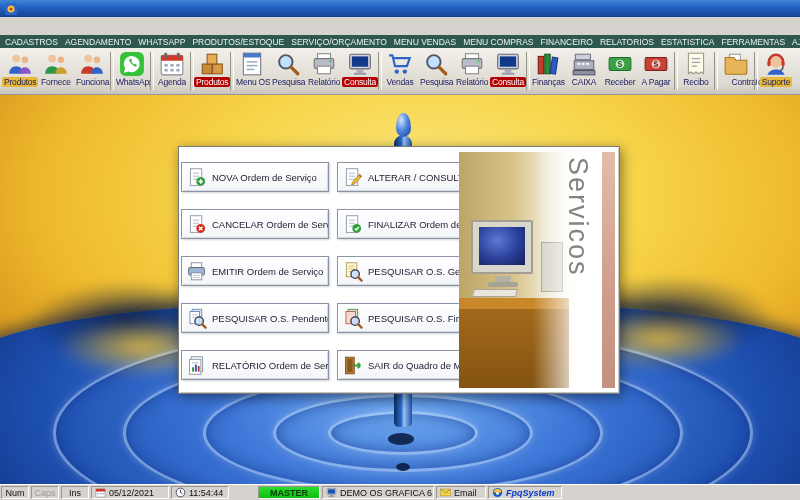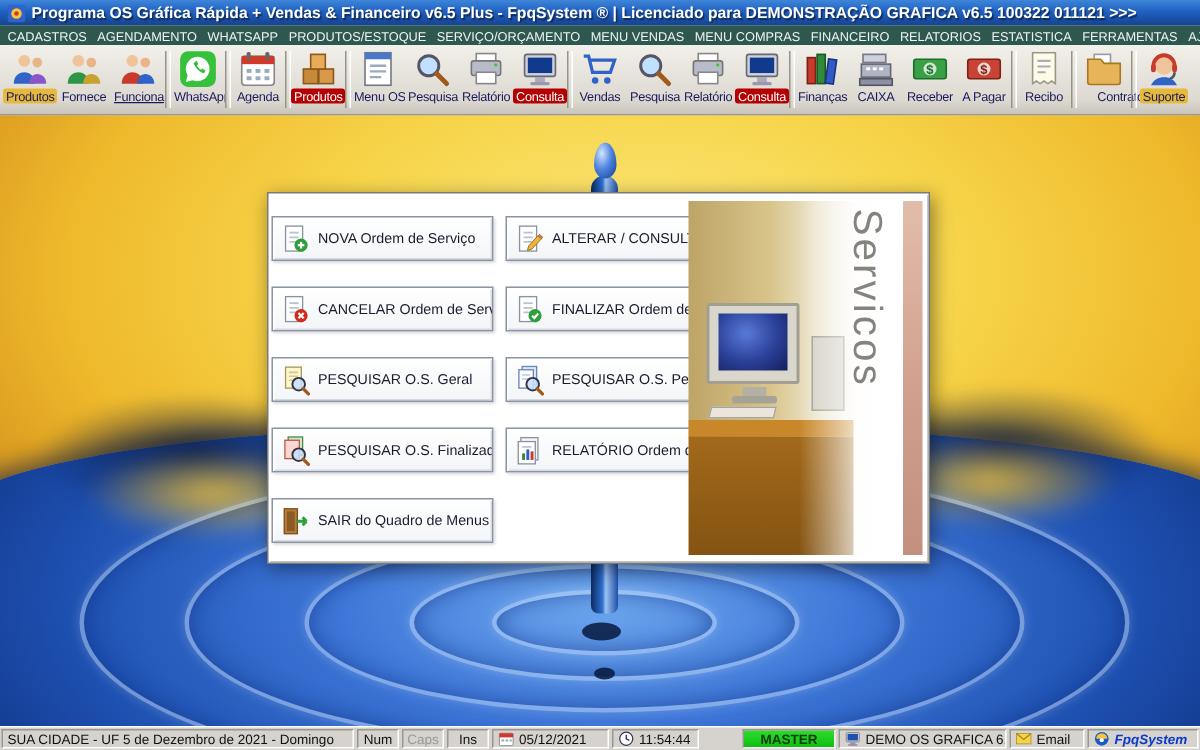--- a/index.html
+++ b/index.html
@@ -9,21 +9,21 @@
 
   
   .titlebar { height:17px; display:flex; align-items:center; gap:4px; padding:0 5px;
     background:linear-gradient(180deg,#3e86d8 0%, #2060c2 45%, #16438f 100%); flex:0 0 auto; }
   .title-icon { width:12px; height:12px; flex:0 0 auto; }
   .title-icon svg { width:12px; height:12px; display:block; }
   .title-text { color:#fff; font-size:10.5px; font-weight:bold; white-space:nowrap; overflow:hidden;
     text-shadow:1px 1px 1px rgba(0,0,0,.55); }
 
   
-  .menubar { height:13px; background:#2e574f; display:flex; align-items:center; padding:0 5px; flex:0 0 auto; }
+  .menubar { height:13px; background:#2e574f; display:flex; align-items:center; padding:0 5px; flex:0 0 auto;margin-top:18px; }
   .menu-items { display:flex; gap:7px; }
   .menu-item { color:#eef4f2; font-size:8.5px; white-space:nowrap; cursor:default; }
 
   
   .toolbar { height:47px; background:linear-gradient(180deg,#f2f0ea 0%, #ddd9d1 80%, #c9c5bc 100%);
     border-bottom:1px solid #9a978e; display:flex; align-items:stretch; padding:1px 2px; flex:0 0 auto; }
   .tool-btn { width:36px; display:flex; flex-direction:column; align-items:center; justify-content:flex-start;
     padding-top:2px; cursor:pointer; }
   .tool-icon { width:26px; height:26px; }
   .tool-icon svg { width:26px; height:26px; display:block; }
@@ -117,21 +117,20 @@
 <div class="window">
 
   <div class="titlebar">
     <span class="title-icon">
         <svg viewBox="0 0 24 24" xmlns="http://www.w3.org/2000/svg">
           <rect width="24" height="24" rx="4" fill="#2f63c8"></rect>
           <circle cx="12" cy="12" r="7" fill="#f5c63a"></circle>
           <circle cx="12" cy="12" r="3" fill="#c83a2a"></circle>
         </svg>
       </span>
-    <span class="title-text">Programa OS Gráfica Rápida + Vendas &amp; Financeiro v6.5 Plus - FpqSystem ® | Licenciado para  DEMONSTRAÇÃO GRAFICA v6.5 100322 011121 &gt;&gt;&gt;</span>
   </div>
 
   <div class="menubar">
     <div class="menu-items" id="menu-items">
         <span class="menu-item">CADASTROS</span>
         <span class="menu-item">AGENDAMENTO</span>
         <span class="menu-item">WHATSAPP</span>
         <span class="menu-item">PRODUTOS/ESTOQUE</span>
         <span class="menu-item">SERVIÇO/ORÇAMENTO</span>
         <span class="menu-item">MENU VENDAS</span>
@@ -170,21 +169,21 @@
       </div>
       <div class="tool-btn">
         <div class="tool-icon">
           <svg viewBox="0 0 24 24" xmlns="http://www.w3.org/2000/svg">
             <circle cx="8.5" cy="7" r="3.6" fill="#f0c49a"></circle>
             <path d="M2 21c0-4.5 3-7 6.5-7s6.5 2.5 6.5 7z" fill="#c83a2a"></path>
             <circle cx="16.5" cy="8" r="3" fill="#e8b488"></circle>
             <path d="M11.5 21c0-3.8 2.2-6 5-6s5.5 2.2 5.5 6z" fill="#2f63c8"></path>
           </svg>
         </div>
-        <span class="tool-label" style="color: rgb(26, 26, 94); text-decoration: underline;">Funciona</span>
+        <span class="tool-label" style="color: rgb(26, 26, 94);">Funciona</span>
       </div>
       <div class="tb-sep"></div>
       <div class="tool-btn">
         <div class="tool-icon">
           <svg viewBox="0 0 24 24" xmlns="http://www.w3.org/2000/svg">
             <rect x="1" y="1" width="22" height="22" rx="5" fill="#35c23a"></rect>
             <path d="M12 4.5a7.5 7.5 0 0 0-6.4 11.4L4.5 20l4.2-1.1A7.5 7.5 0 1 0 12 4.5z" fill="#fff"></path>
             <path d="M9.2 8.4c2.1 4 3.4 5.1 6.5 6.3l.9-1.8-2-1.2-1 .7c-1-.7-1.7-1.5-2.2-2.6l.8-.9-1.1-2z" fill="#35c23a"></path>
           </svg>
         </div>
@@ -470,20 +469,32 @@
                 </g>
                 <circle cx="16.8" cy="16.5" r="5" fill="#2ea03a"></circle>
                 <path d="M14.6 16.6l1.6 1.7 3-3.4" stroke="#fff" stroke-width="1.7" fill="none"></path>
               </svg>
             </span>
             <span>FINALIZAR Ordem de Serviço</span>
           </button>
           <button class="dlg-btn">
             <span class="dlg-icon">
               <svg viewBox="0 0 24 24" xmlns="http://www.w3.org/2000/svg">
+                <rect x="6" y="2" width="12" height="6" fill="#fff" stroke="#889"></rect>
+                <rect x="3" y="7.5" width="18" height="8.5" rx="1.2" fill="#9fb6d8" stroke="#567"></rect>
+                <rect x="6" y="13.5" width="12" height="8" fill="#fff" stroke="#889"></rect>
+                <line x1="8" y1="16.5" x2="16" y2="16.5" stroke="#b8c2d0"></line>
+                <line x1="8" y1="19" x2="16" y2="19" stroke="#b8c2d0"></line>
+              </svg>
+            </span>
+            <span>EMITIR Ordem de Serviço</span>
+          </button>
+          <button class="dlg-btn">
+            <span class="dlg-icon">
+              <svg viewBox="0 0 24 24" xmlns="http://www.w3.org/2000/svg">
                 <rect x="5" y="2" width="12" height="16" fill="#fdf6cf" stroke="#a8985a"></rect>
                 <g stroke="#d8c88a" stroke-width="1.2">
                   <line x1="7.5" y1="6" x2="14.5" y2="6"></line>
                   <line x1="7.5" y1="9" x2="14.5" y2="9"></line>
                   <line x1="7.5" y1="12" x2="12.5" y2="12"></line>
                 </g>
                 <circle cx="15" cy="15" r="4.8" fill="rgba(200,225,255,.85)" stroke="#334" stroke-width="1.5"></circle>
                 <line x1="18.4" y1="18.4" x2="22.4" y2="22.4" stroke="#a05a1a" stroke-width="2.6" stroke-linecap="round"></line>
               </svg>
             </span>
@@ -549,21 +560,20 @@
         <div class="ph-keyboard"></div>
         <div class="ph-desk"></div>
         <div class="ph-desk-front"></div>
       </div>
       <div class="vertical-title">Servicos</div>
       <div class="right-strip"></div>
     </div>
   </div>
 
   <div class="statusbar">
-    <div class="sb-cell sb-loc">SUA CIDADE - UF  5 de Dezembro de 2021 - Domingo</div>
     <div class="sb-cell sb-key">Num</div>
     <div class="sb-cell sb-key sb-dim">Caps</div>
     <div class="sb-cell sb-key">Ins</div>
     <div class="sb-cell sb-date">
       <span class="sb-icon">
           <svg viewBox="0 0 24 24" xmlns="http://www.w3.org/2000/svg">
             <rect x="2" y="4" width="20" height="18" rx="2" fill="#fff" stroke="#667"></rect>
             <rect x="2" y="4" width="20" height="6" fill="#d03a2a"></rect>
             <g fill="#9aabbc">
               <rect x="5" y="13" width="4" height="3"></rect>

